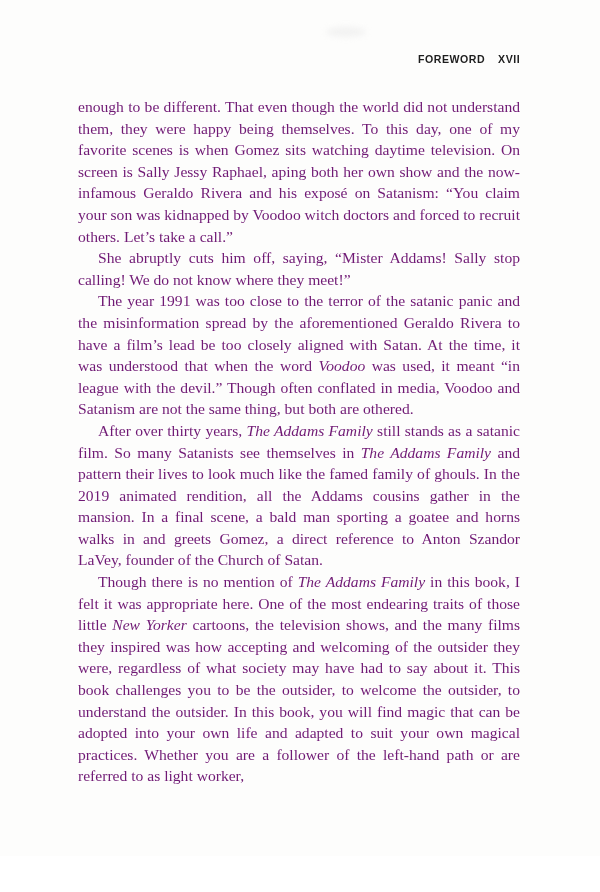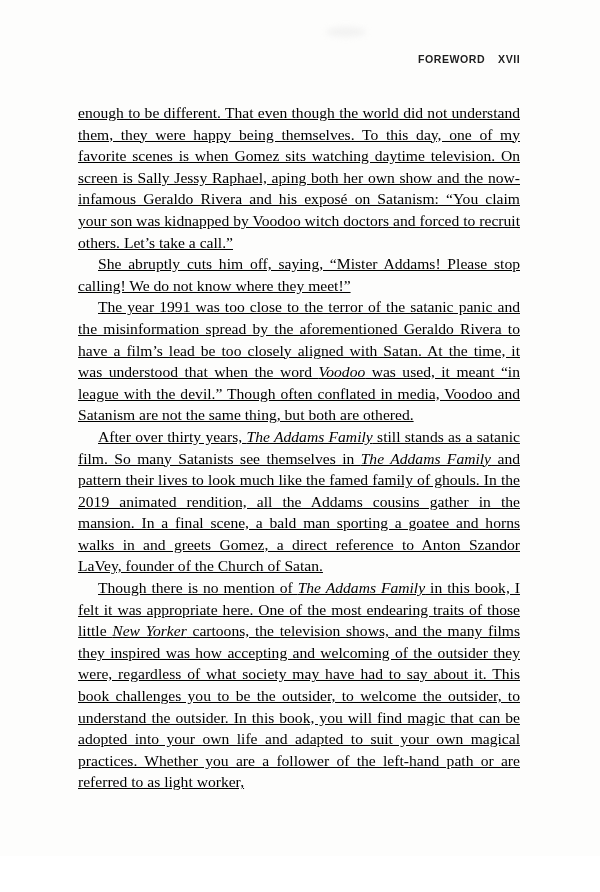--- a/index.html
+++ b/index.html
@@ -38,28 +38,27 @@
     width: 40px;
     height: 10px;
     background: #e9e9e9;
     border-radius: 50%;
     filter: blur(3px);
     opacity: 0.55;
   }
   .body-text {
     position: absolute;
     left: 78px;
-    top: 102px;
+    top: 96px;
     width: 442px;
     font-size: 15.6px;
     line-height: 21.6px;
-    color: #000000;
+    color: #701a75;
     text-align: justify;
     text-rendering: optimizeLegibility;
-    text-decoration: underline;
   }
   .body-text p {
     margin: 0;
     padding: 0;
     text-indent: 20px;
   }
   .body-text p.noindent {
     text-indent: 0;
   }
   .i {
@@ -70,18 +69,18 @@
 </head>
 <body>
 
 <div class="sheet">
   <div class="smudge"></div>
   <div class="running-head">
     <span>FOREWORD</span><span class="pagenum">XVII</span>
   </div>
   <div class="body-text" id="body-text">
       <p class="noindent"><span>enough to be different. That even though the world did not understand them, they were happy being themselves. To this day, one of my favorite scenes is when Gomez sits watching daytime television. On screen is Sally Jessy Raphael, aping both her own show and the now-infamous Geraldo Rivera and his exposé on Satanism: “You claim your son was kidnapped by Voodoo witch doctors and forced to recruit others. Let’s take a call.”</span></p>
-      <p><span>She abruptly cuts him off, saying, “Mister Addams! Please stop calling! We do not know where they meet!”</span></p>
+      <p><span>She abruptly cuts him off, saying, “Mister Addams! Sally stop calling! We do not know where they meet!”</span></p>
       <p><span>The year 1991 was too close to the terror of the satanic panic and the misinformation spread by the aforementioned Geraldo Rivera to have a film’s lead be too closely aligned with Satan. At the time, it was understood that when the word </span><span class="i">Voodoo</span><span> was used, it meant “in league with the devil.” Though often conflated in media, Voodoo and Satanism are not the same thing, but both are othered.</span></p>
       <p><span>After over thirty years, </span><span class="i">The Addams Family</span><span> still stands as a satanic film. So many Satanists see themselves in </span><span class="i">The Addams Family</span><span> and pattern their lives to look much like the famed family of ghouls. In the 2019 animated rendition, all the Addams cousins gather in the mansion. In a final scene, a bald man sporting a goatee and horns walks in and greets Gomez, a direct reference to Anton Szandor LaVey, founder of the Church of Satan.</span></p>
       <p><span>Though there is no mention of </span><span class="i">The Addams Family</span><span> in this book, I felt it was appropriate here. One of the most endearing traits of those little </span><span class="i">New Yorker</span><span> cartoons, the television shows, and the many films they inspired was how accepting and welcoming of the outsider they were, regardless of what society may have had to say about it. This book challenges you to be the outsider, to welcome the outsider, to understand the outsider. In this book, you will find magic that can be adopted into your own life and adapted to suit your own magical practices. Whether you are a follower of the left-hand path or are referred to as light worker,</span></p>
     </div>
 </div>
 
 </body></html>

